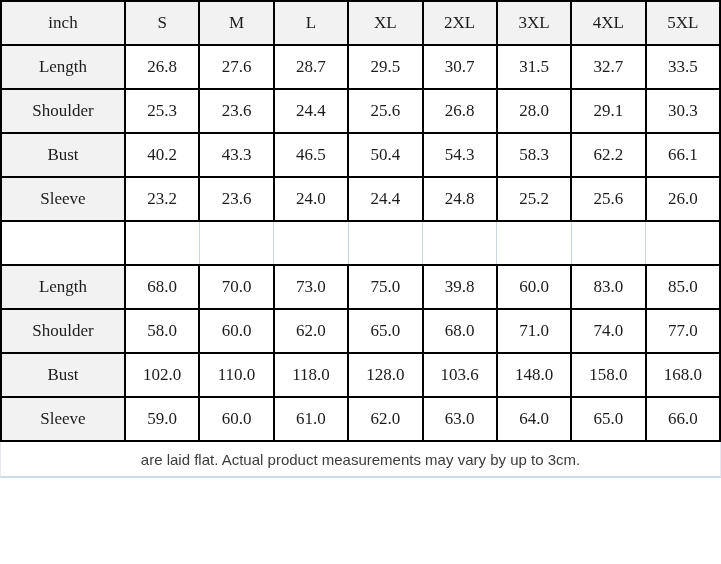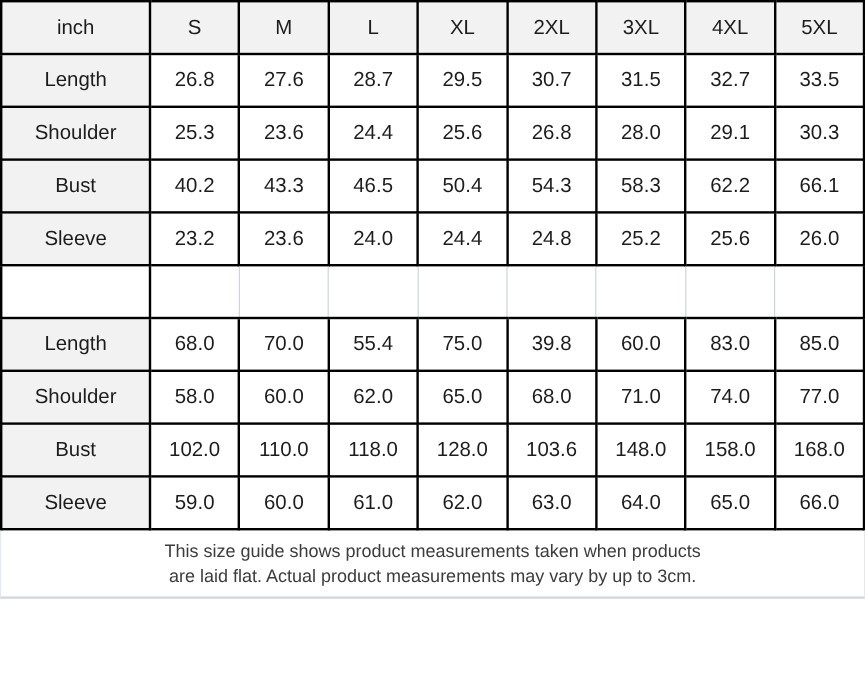--- a/index.html
+++ b/index.html
@@ -6,20 +6,21 @@
   body {
     width: 721px; height: 564px;
     font-family: "Liberation Sans", "DejaVu Sans", sans-serif;
     color: #1c1c1c;
   }
   .page { width: 721px; }
   table.size-chart {
     border-collapse: collapse;
     table-layout: fixed;
     width: 721px;
+    font-family: Liberation Serif, serif;
   }
   col.label-col { width: 124px; }
   .size-chart th, .size-chart td {
     border: 2px solid #000000;
     text-align: center;
     vertical-align: middle;
     font-size: 17px;
     font-weight: 400;
     height: 42px;
     padding: 0;
@@ -141,21 +142,21 @@
       <td></td>
       <td></td>
       <td></td>
     </tr>
 
 
     <tr>
       <td class="lbl">Length</td>
       <td>68.0</td>
       <td>70.0</td>
-      <td>55.4</td>
+      <td>73.0</td>
       <td>75.0</td>
       <td>39.8</td>
       <td>60.0</td>
       <td>83.0</td>
       <td>85.0</td>
     </tr>
 
     <tr>
       <td class="lbl">Shoulder</td>
       <td>58.0</td>
@@ -188,16 +189,15 @@
       <td>62.0</td>
       <td>63.0</td>
       <td>64.0</td>
       <td>65.0</td>
       <td>66.0</td>
     </tr>
   </tbody>
     </table>
 
   <div class="footer-note">
-    <div>This size guide shows product measurements taken when products</div>
     <div>are laid flat. Actual product measurements may vary by up to 3cm.</div>
   </div>
 </div>
 
 </body></html>

